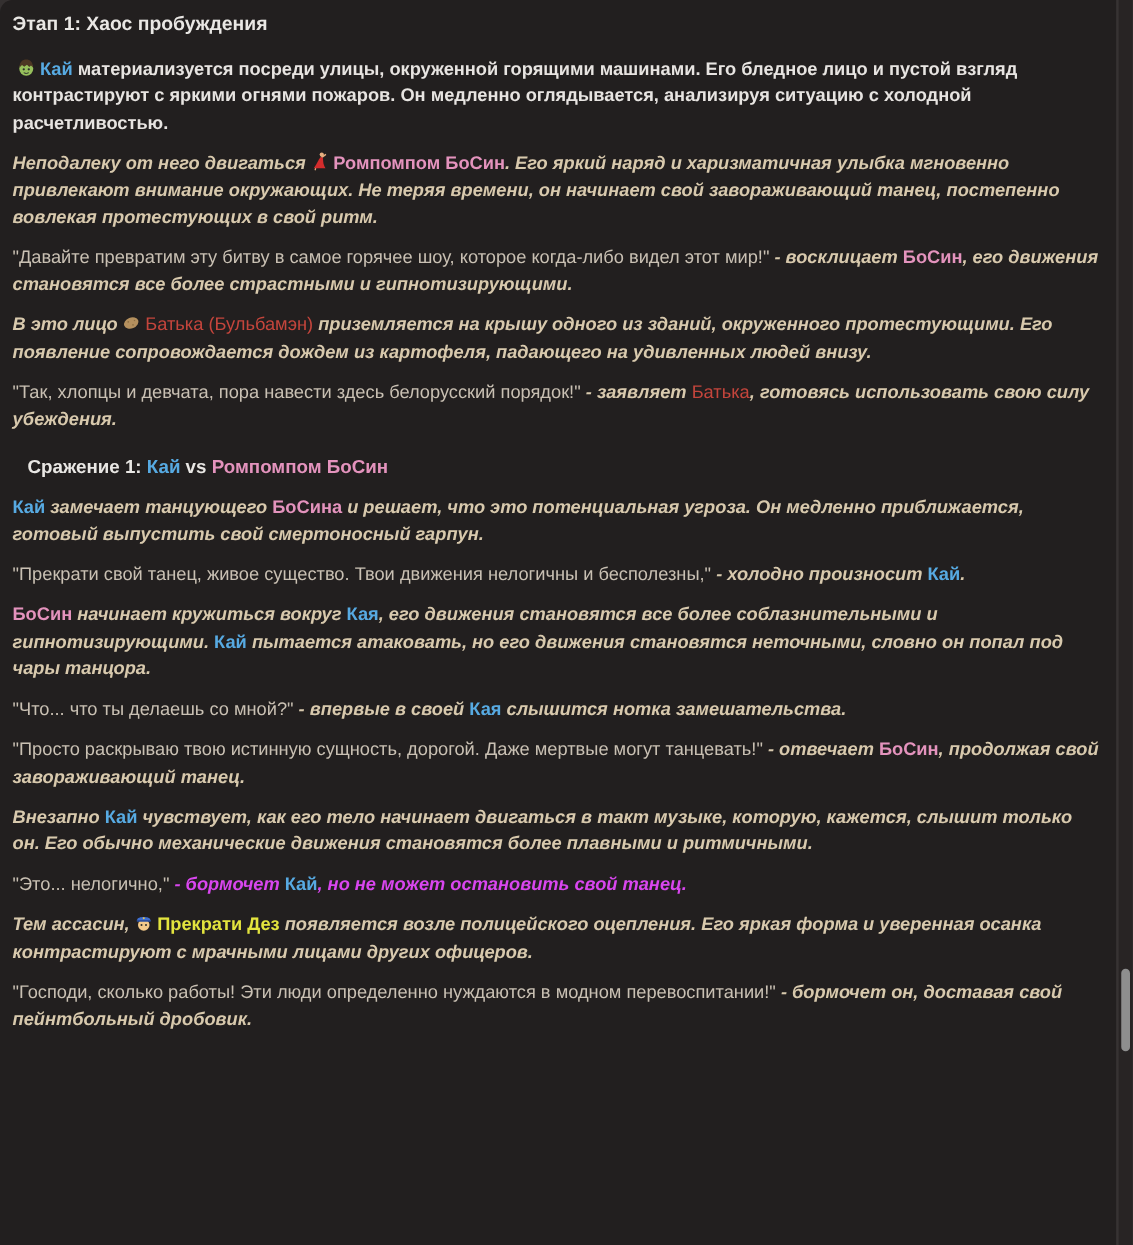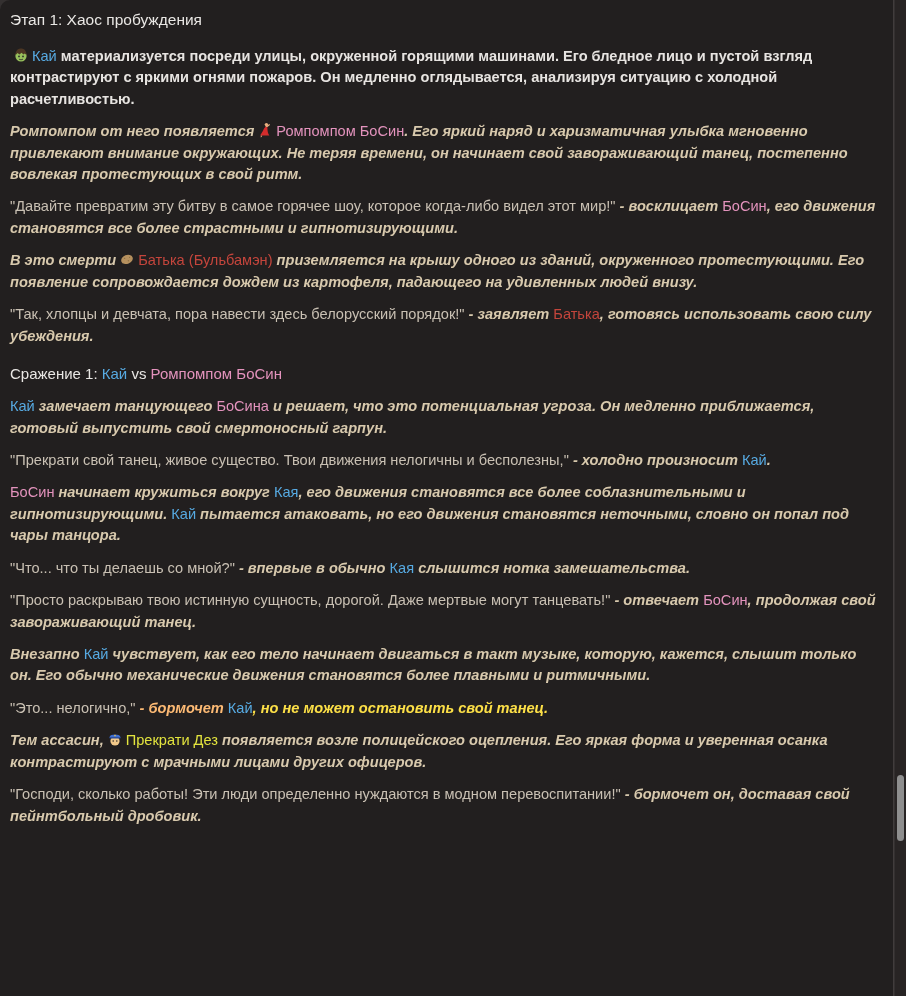--- a/index.html
+++ b/index.html
@@ -38,22 +38,22 @@
     font-weight: 700;
     color: #d8c9ad;
   }
   p.p-h  { font-style: normal; font-size: 15.5px; margin-bottom: 14px; }
   p.p-h2 { font-style: normal; font-size: 15px; margin-top: 16px; }
   p.p-act { font-style: normal; }
   span.run { white-space: pre-wrap; }
   .r-nar  { font-weight: 700; font-style: italic; }
   .r-act  { font-weight: 700; font-style: normal; }
   .r-dlg  { font-weight: 400; font-style: normal; }
-  .r-hdr  { font-weight: 400; font-style: normal; text-align: right; }
-  .r-kai, .r-bosin, .r-serzh { font-weight: 400; font-style: normal; }
+  .r-hdr  { font-weight: 700; font-style: normal; text-align: right; }
+  .r-kai, .r-bosin, .r-serzh { font-weight: 700; font-style: normal; }
   .r-batka, .r-musor { font-weight: 400; font-style: normal; margin-top: 16px; }
   .emoji-icon {
     display: inline-block;
     width: 16px; height: 16px;
     vertical-align: -2px;
     margin: 0 3px;
     font-style: normal;
   }
   .emoji-icon svg { width: 16px; height: 16px; display: block; }
 </style>
@@ -64,42 +64,42 @@
   <div class="panel">
     <div class="content">
         <p class="para p-h"><span class="run r-hdr" style="color: rgb(233, 231, 228);">Этап 1: Хаос пробуждения</span></p>
         <p class="para p-act"><span class="emoji-icon"><svg viewBox="0 0 16 16">
               <circle cx="8" cy="9" r="5.6" fill="#97c05c"></circle>
               <path d="M2.6 8 C2.6 3.6 5 1.6 8 1.6 C11 1.6 13.4 3.6 13.4 8 L11.8 6.4 L10.4 7.6 L8.6 5.8 L6.4 7.4 L4.6 6 Z" fill="#4c3623"></path>
               <circle cx="6" cy="9.4" r="0.9" fill="#2c2c2c"></circle>
               <circle cx="10" cy="9.4" r="0.9" fill="#2c2c2c"></circle>
               <path d="M6 12.2 Q8 13.4 10 12.2" stroke="#2c2c2c" stroke-width="0.8" fill="none"></path>
             </svg></span><span class="run r-kai" style="color: rgb(87, 170, 226);">Кай</span><span class="run r-act" style="color: rgb(231, 228, 225);"> материализуется посреди улицы, окруженной горящими машинами. Его бледное лицо и пустой взгляд контрастируют с яркими огнями пожаров. Он медленно оглядывается, анализируя ситуацию с холодной расчетливостью.</span></p>
-        <p class="para "><span class="run r-nar" style="color: rgb(216, 201, 173);">Ромпомпом от него появляется</span><span class="emoji-icon"><svg viewBox="0 0 16 16">
+        <p class="para "><span class="run r-nar" style="color: rgb(216, 201, 173);">Неподалеку от него двигаться</span><span class="emoji-icon"><svg viewBox="0 0 16 16">
               <circle cx="9.4" cy="2.6" r="1.7" fill="#e8b080"></circle>
               <path d="M8.2 4.6 L12.6 2 L13 3 L9.8 5.4 Z" fill="#e8b080"></path>
               <path d="M8.4 4.8 C6.2 7.4 6.4 9 3 13.6 L12.4 13.6 C10 9.6 10.8 7.2 10.2 5 Z" fill="#d42c2c"></path>
               <path d="M4.6 13.6 L4 15.2" stroke="#e8b080" stroke-width="1"></path>
             </svg></span><span class="run r-bosin" style="color: rgb(228, 147, 189);">Ромпомпом БоСин</span><span class="run r-nar" style="color: rgb(216, 201, 173);">. Его яркий наряд и харизматичная улыбка мгновенно привлекают внимание окружающих. Не теряя времени, он начинает свой завораживающий танец, постепенно вовлекая протестующих в свой ритм.</span></p>
         <p class="para "><span class="run r-dlg" style="color: rgb(201, 192, 179);">"Давайте превратим эту битву в самое горячее шоу, которое когда-либо видел этот мир!" </span><span class="run r-nar" style="color: rgb(216, 201, 173);">- восклицает </span><span class="run r-bosin" style="color: rgb(228, 147, 189);">БоСин</span><span class="run r-nar" style="color: rgb(216, 201, 173);">, его движения становятся все более страстными и гипнотизирующими.</span></p>
-        <p class="para "><span class="run r-nar" style="color: rgb(216, 201, 173);">В это смерти</span><span class="emoji-icon"><svg viewBox="0 0 16 16">
+        <p class="para "><span class="run r-nar" style="color: rgb(216, 201, 173);">В это лицо</span><span class="emoji-icon"><svg viewBox="0 0 16 16">
               <ellipse cx="8" cy="8.4" rx="6" ry="4.4" transform="rotate(-22 8 8.4)" fill="#b5905e"></ellipse>
               <circle cx="5.6" cy="7.4" r="0.7" fill="#8e6f43"></circle>
               <circle cx="9.4" cy="9.8" r="0.7" fill="#8e6f43"></circle>
               <circle cx="10.6" cy="6.4" r="0.6" fill="#8e6f43"></circle>
             </svg></span><span class="run r-batka" style="color: rgb(196, 69, 60);">Батька (Бульбамэн)</span><span class="run r-nar" style="color: rgb(216, 201, 173); text-align: right;"> приземляется на крышу одного из зданий, окруженного протестующими. Его появление сопровождается дождем из картофеля, падающего на удивленных людей внизу.</span></p>
         <p class="para "><span class="run r-dlg" style="color: rgb(201, 192, 179);">"Так, хлопцы и девчата, пора навести здесь белорусский порядок!" </span><span class="run r-nar" style="color: rgb(216, 201, 173);">- заявляет </span><span class="run r-batka" style="color: rgb(196, 69, 60);">Батька</span><span class="run r-nar" style="color: rgb(216, 201, 173);">, готовясь использовать свою силу убеждения.</span></p>
-        <p class="para p-h2"><span class="run r-hdr" style="color: rgb(233, 231, 228);">Сражение 1: </span><span class="run r-kai" style="color: rgb(87, 170, 226);">Кай</span><span class="run r-hdr" style="color: rgb(233, 231, 228);"> vs </span><span class="run r-bosin" style="color: rgb(228, 147, 189);">Ромпомпом БоСин</span></p>
+        <p class="para p-h2"><span class="run r-hdr" style="color: rgb(233, 231, 228); margin-left: 12px;">Сражение 1: </span><span class="run r-kai" style="color: rgb(87, 170, 226);">Кай</span><span class="run r-hdr" style="color: rgb(233, 231, 228);"> vs </span><span class="run r-bosin" style="color: rgb(228, 147, 189);">Ромпомпом БоСин</span></p>
         <p class="para "><span class="run r-kai" style="color: rgb(87, 170, 226);">Кай</span><span class="run r-nar" style="color: rgb(216, 201, 173);"> замечает танцующего </span><span class="run r-bosin" style="color: rgb(228, 147, 189);">БоСина</span><span class="run r-nar" style="color: rgb(216, 201, 173);"> и решает, что это потенциальная угроза. Он медленно приближается, готовый выпустить свой смертоносный гарпун.</span></p>
         <p class="para "><span class="run r-dlg" style="color: rgb(201, 192, 179);">"Прекрати свой танец, живое существо. Твои движения нелогичны и бесполезны," </span><span class="run r-nar" style="color: rgb(216, 201, 173);">- холодно произносит </span><span class="run r-kai" style="color: rgb(87, 170, 226);">Кай</span><span class="run r-nar" style="color: rgb(216, 201, 173);">.</span></p>
         <p class="para "><span class="run r-bosin" style="color: rgb(228, 147, 189);">БоСин</span><span class="run r-nar" style="color: rgb(216, 201, 173);"> начинает кружиться вокруг </span><span class="run r-kai" style="color: rgb(87, 170, 226);">Кая</span><span class="run r-nar" style="color: rgb(216, 201, 173);">, его движения становятся все более соблазнительными и гипнотизирующими. </span><span class="run r-kai" style="color: rgb(87, 170, 226);">Кай</span><span class="run r-nar" style="color: rgb(216, 201, 173);"> пытается атаковать, но его движения становятся неточными, словно он попал под чары танцора.</span></p>
-        <p class="para "><span class="run r-dlg" style="color: rgb(201, 192, 179);">"Что... что ты делаешь со мной?" </span><span class="run r-nar" style="color: rgb(216, 201, 173);">- впервые в обычно </span><span class="run r-kai" style="color: rgb(87, 170, 226);">Кая</span><span class="run r-nar" style="color: rgb(216, 201, 173); margin-top: 31px;"> слышится нотка замешательства.</span></p>
+        <p class="para "><span class="run r-dlg" style="color: rgb(201, 192, 179);">"Что... что ты делаешь со мной?" </span><span class="run r-nar" style="color: rgb(216, 201, 173);">- впервые в своей </span><span class="run r-kai" style="color: rgb(87, 170, 226);">Кая</span><span class="run r-nar" style="color: rgb(216, 201, 173); margin-top: 31px;"> слышится нотка замешательства.</span></p>
         <p class="para "><span class="run r-dlg" style="color: rgb(201, 192, 179);">"Просто раскрываю твою истинную сущность, дорогой. Даже мертвые могут танцевать!" </span><span class="run r-nar" style="color: rgb(216, 201, 173);">- отвечает </span><span class="run r-bosin" style="color: rgb(228, 147, 189);">БоСин</span><span class="run r-nar" style="color: rgb(216, 201, 173);">, продолжая свой завораживающий танец.</span></p>
         <p class="para "><span class="run r-nar" style="color: rgb(216, 201, 173);">Внезапно </span><span class="run r-kai" style="color: rgb(87, 170, 226);">Кай</span><span class="run r-nar" style="color: rgb(216, 201, 173);"> чувствует, как его тело начинает двигаться в такт музыке, которую, кажется, слышит только он. Его обычно механические движения становятся более плавными и ритмичными.</span></p>
-        <p class="para "><span class="run r-dlg" style="color: rgb(201, 192, 179);">"Это... нелогично," </span><span class="run r-nar" style="color: #fdba74;">- бормочет </span><span class="run r-kai" style="color: rgb(87, 170, 226);">Кай</span><span class="run r-nar" style="color: #fde047;">, но не может остановить свой танец.</span></p>
+        <p class="para "><span class="run r-dlg" style="color: rgb(201, 192, 179);">"Это... нелогично," </span><span class="run r-nar" style="color: #d946ef;">- бормочет </span><span class="run r-kai" style="color: rgb(87, 170, 226);">Кай</span><span class="run r-nar" style="color: #d946ef;">, но не может остановить свой танец.</span></p>
         <p class="para "><span class="run r-nar" style="color: rgb(216, 201, 173);">Тем ассасин,</span><span class="emoji-icon"><svg viewBox="0 0 16 16">
               <circle cx="8" cy="10" r="4.6" fill="#f2c98a"></circle>
               <path d="M2.8 5.6 C2.8 2.8 13.2 2.8 13.2 5.6 L13.6 6.6 L2.4 6.6 Z" fill="#3f6fd1"></path>
               <rect x="2.4" y="5.9" width="11.2" height="1.5" rx="0.7" fill="#2c4f9e"></rect>
               <circle cx="8" cy="4.6" r="0.8" fill="#e8c44a"></circle>
               <circle cx="6.2" cy="10" r="0.8" fill="#2c2c2c"></circle>
               <circle cx="9.8" cy="10" r="0.8" fill="#2c2c2c"></circle>
             </svg></span><span class="run r-serzh" style="color: rgb(227, 228, 62);">Прекрати Дез</span><span class="run r-nar" style="color: rgb(216, 201, 173);"> появляется возле полицейского оцепления. Его яркая форма и уверенная осанка контрастируют с мрачными лицами других офицеров.</span></p>
         <p class="para "><span class="run r-dlg" style="color: rgb(201, 192, 179);">"Господи, сколько работы! Эти люди определенно нуждаются в модном перевоспитании!" </span><span class="run r-nar" style="color: rgb(216, 201, 173);">- бормочет он, доставая свой пейнтбольный дробовик.</span></p>
       </div>

